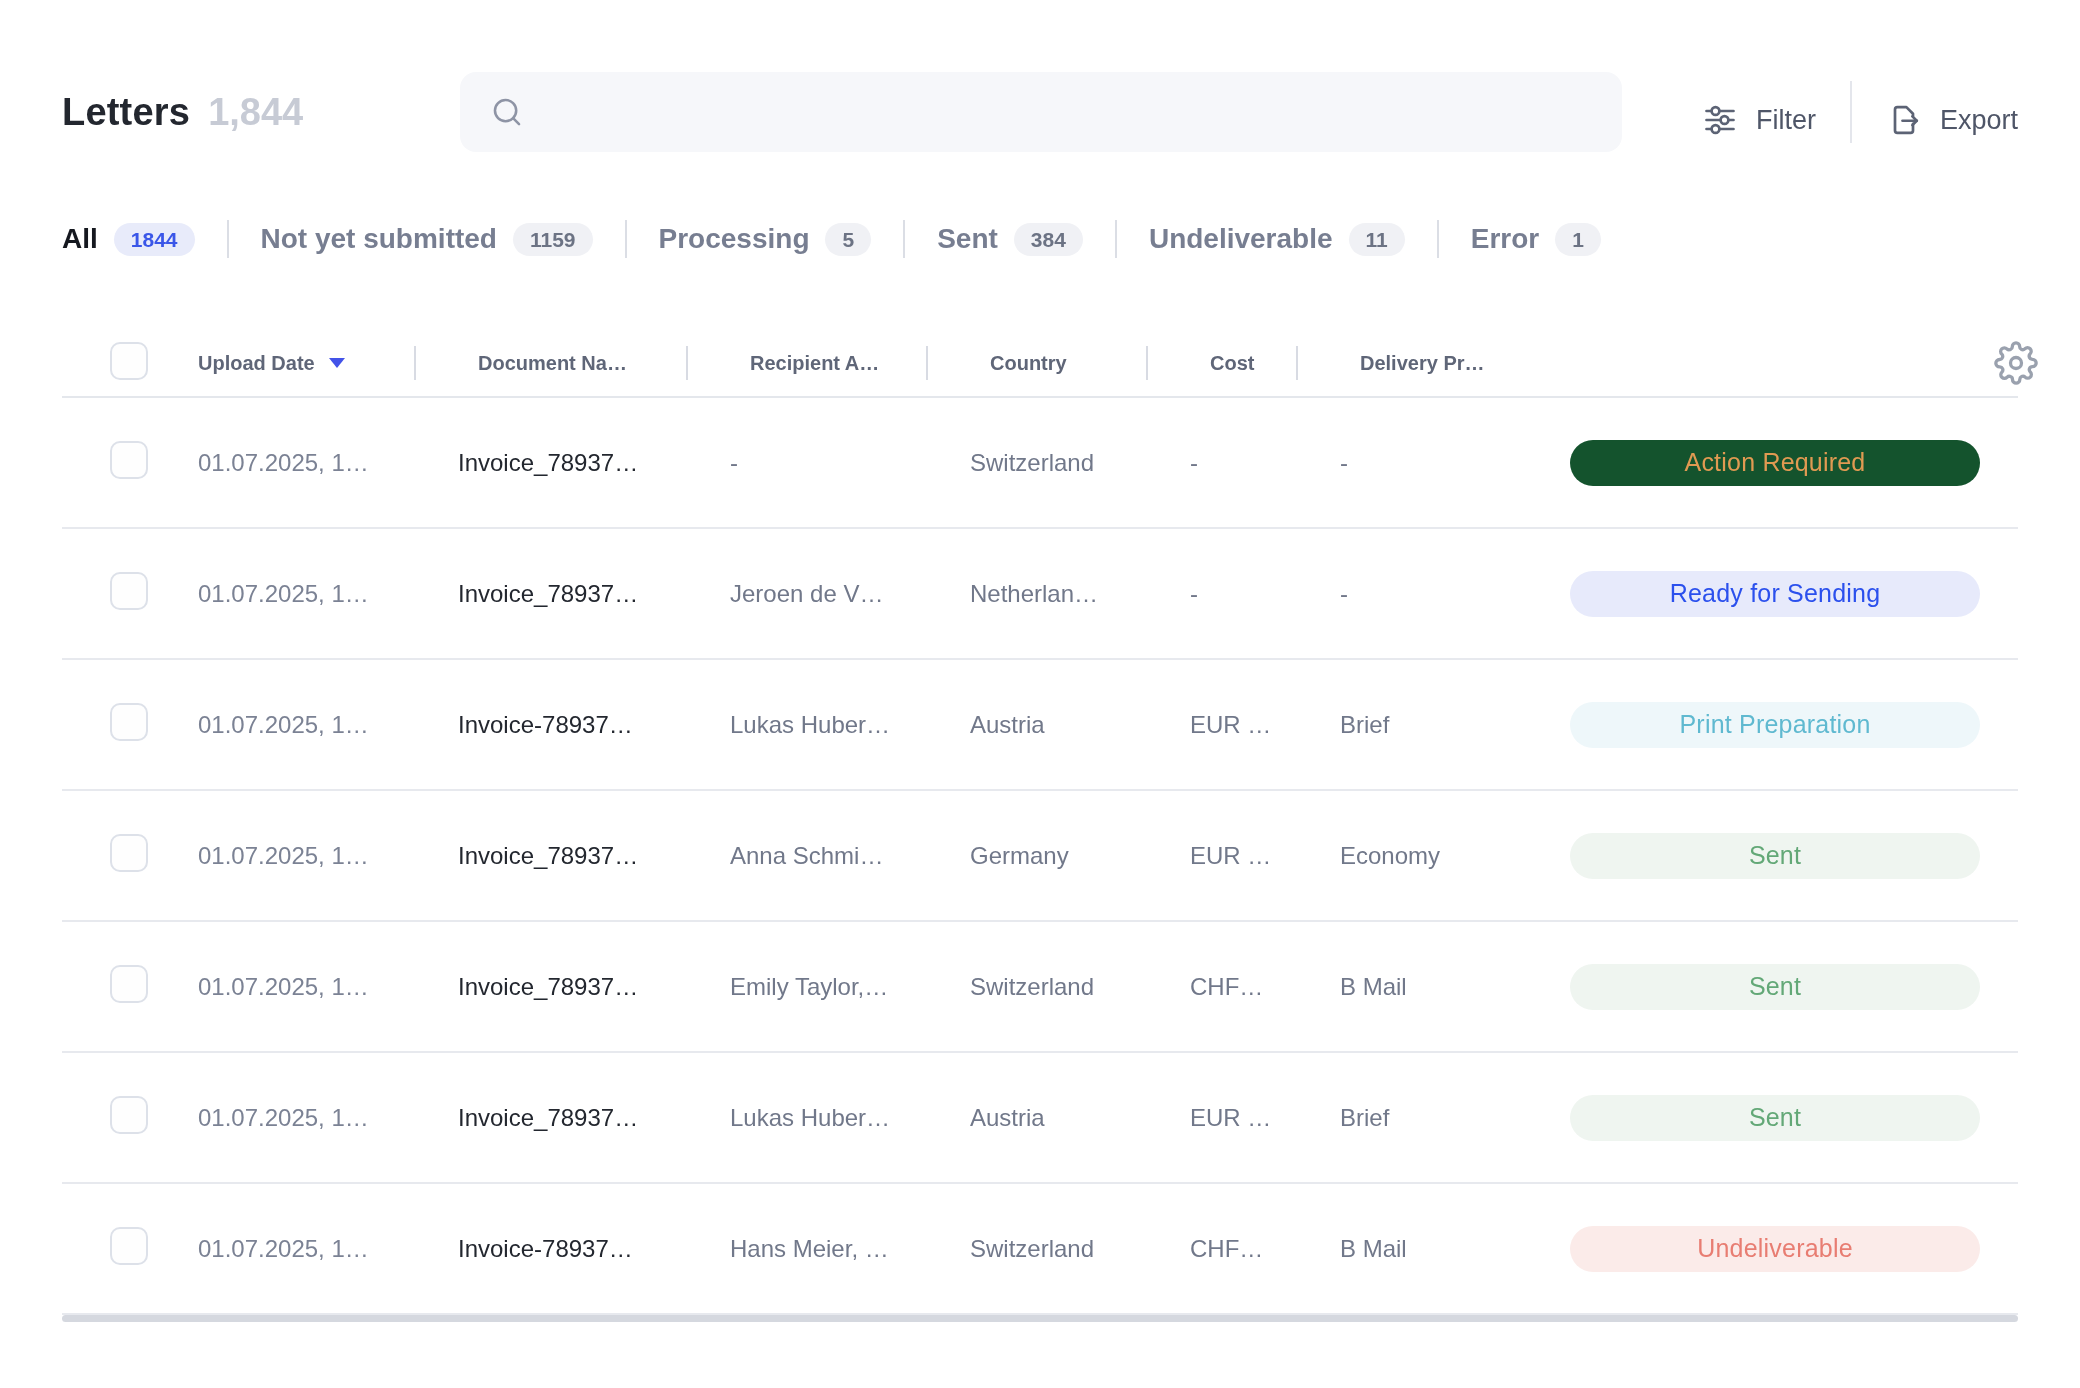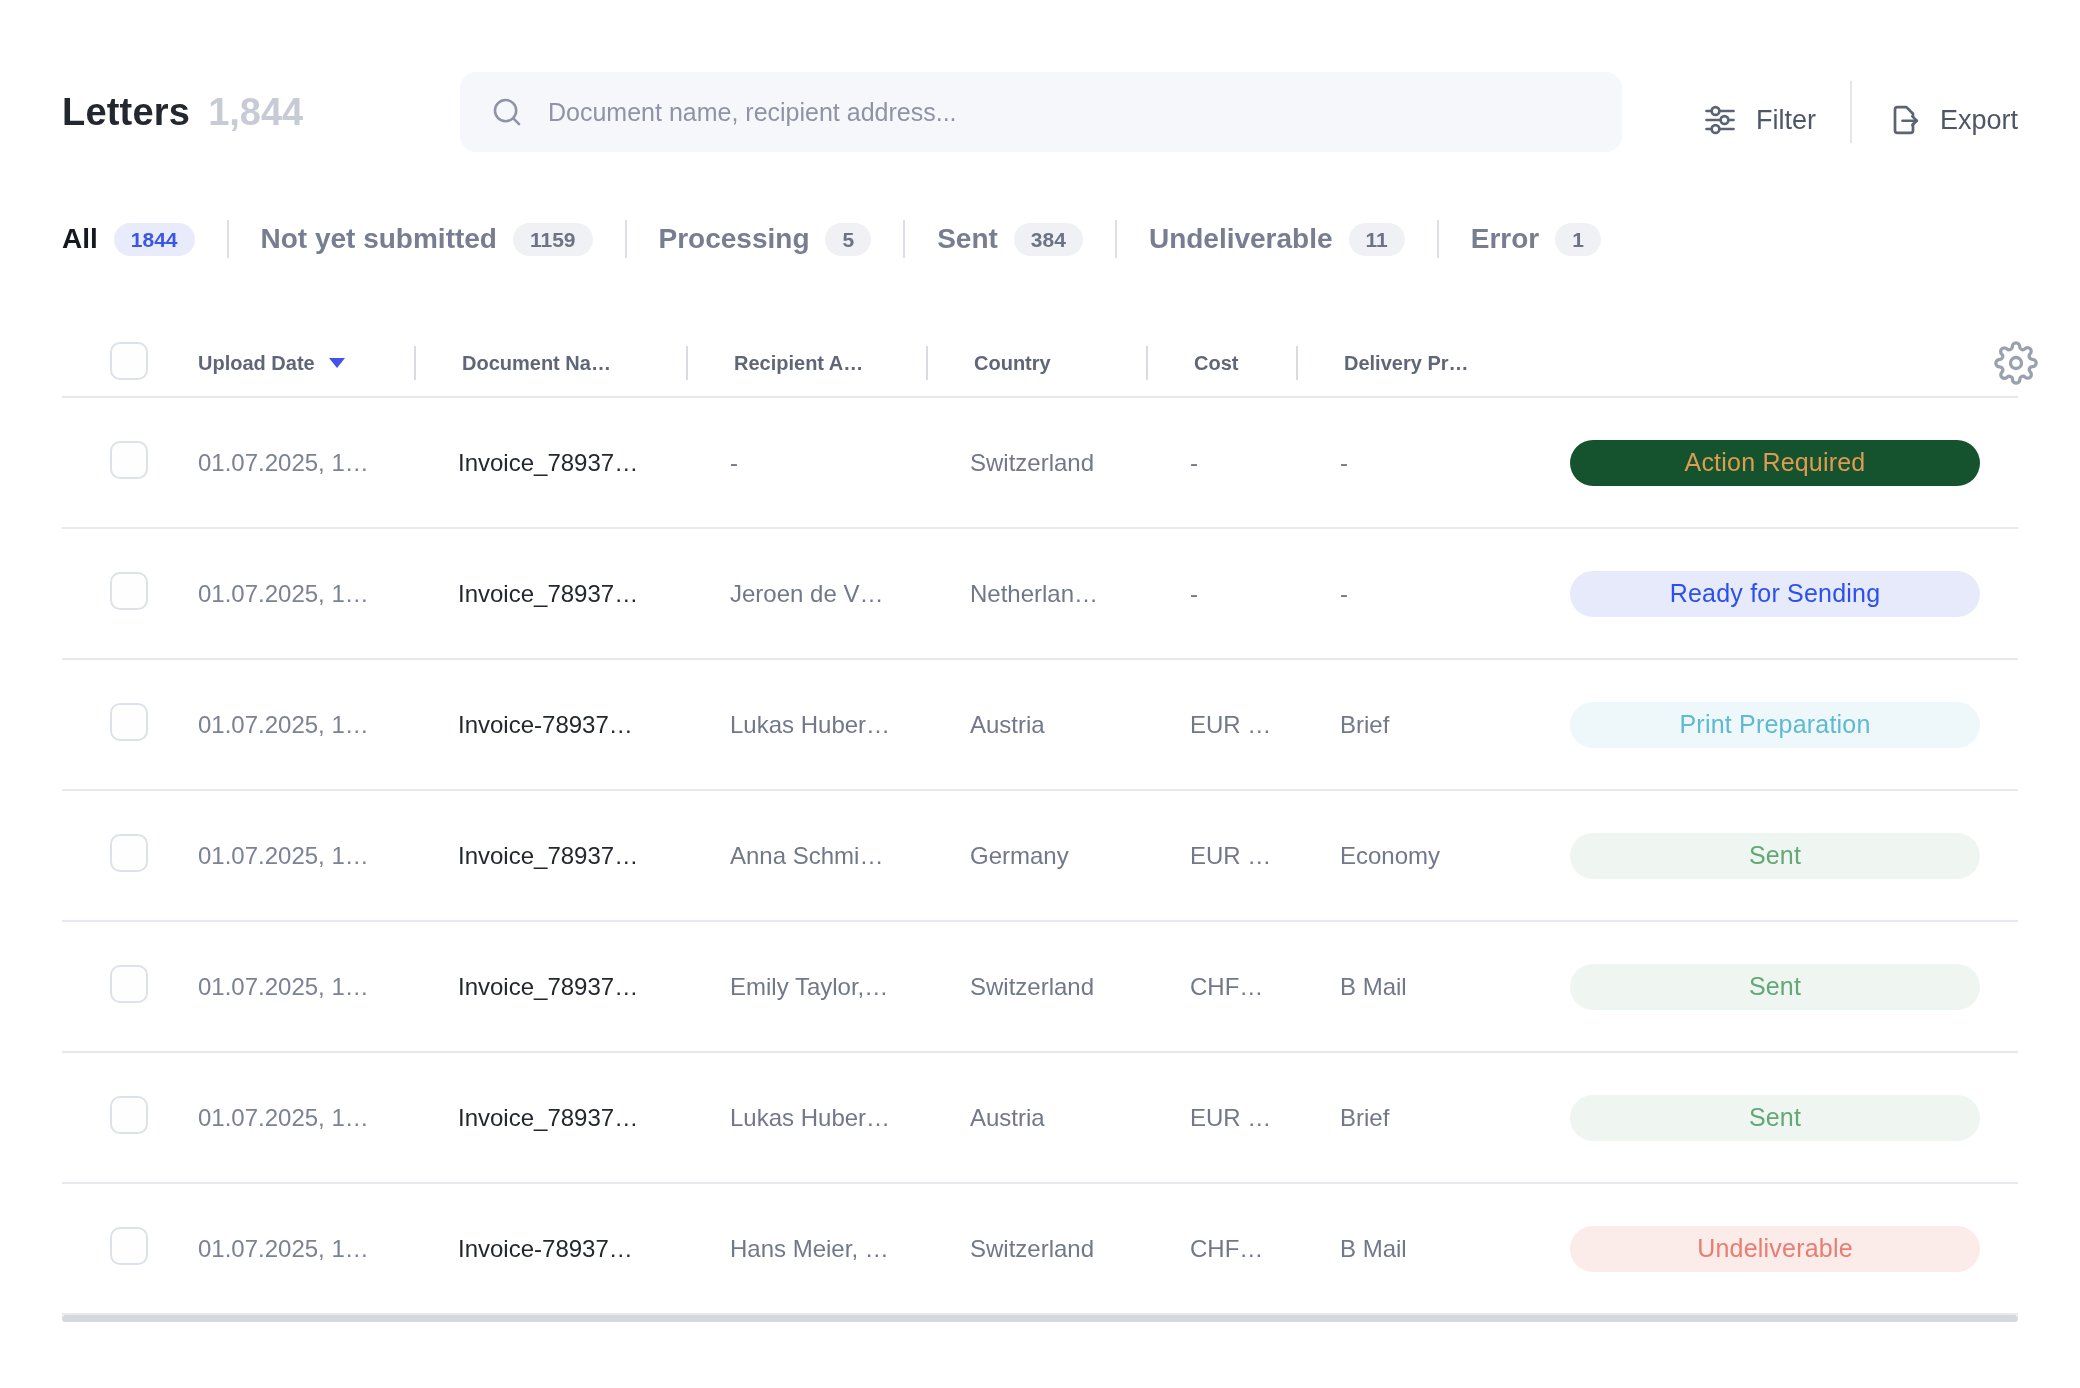--- a/index.html
+++ b/index.html
@@ -54,21 +54,21 @@
   .grid-row {
     display: grid;
     grid-template-columns: 136px 216px 272px 240px 220px 150px 236px 1fr;
     align-items: center;
   }
   .thead {
     height: 66px; position: relative;
     border-bottom: 2px solid #E4E7EC;
     color: #5F6678; font-size: 20px; font-weight: 700;
   }
-  .th { position: relative; padding-left: 48px; white-space: nowrap; }
+  .th { position: relative; padding-left: 64px; white-space: nowrap; }
   .th.no-pad { padding-left: 0; }
   .th.with-sep::before {
     content: ""; position: absolute; left: 0; top: 50%; transform: translateY(-50%);
     width: 2px; height: 34px; background: #D8DBE3;
   }
   .th-sort { display: inline-flex; align-items: center; gap: 14px; background: none; border: none; cursor: pointer; padding: 0; font: inherit; color: inherit; font-family: "Liberation Sans", sans-serif; }
   .caret-down {
     width: 0; height: 0;
     border-left: 8px solid transparent; border-right: 8px solid transparent;
     border-top: 10px solid #4353E8;
@@ -111,21 +111,20 @@
   <div class="topbar">
     <div class="title-wrap">
       <h1 class="page-title">Letters</h1>
       <span class="page-count">1,844</span>
     </div>
     <div class="search">
       <svg class="icon" width="34" height="34" viewBox="0 0 24 24" style="stroke:#8E94A5">
         <circle cx="11" cy="11" r="7.5"></circle>
         <path d="m20.5 20.5-4.2-4.2"></path>
       </svg>
-      <input type="text" value="" placeholder="Document name, recipient address..." style="">
     </div>
     <div class="actions">
       <button class="action-btn">
         <svg class="icon" width="36" height="36" viewBox="0 0 24 24">
           <line x1="3" y1="6" x2="21" y2="6"></line>
             <circle cx="9" cy="6" r="2.6" fill="#ffffff"></circle>
           <line x1="3" y1="12" x2="21" y2="12"></line>
             <circle cx="15" cy="12" r="2.6" fill="#ffffff"></circle>
           <line x1="3" y1="18" x2="21" y2="18"></line>
             <circle cx="9" cy="18" r="2.6" fill="#ffffff"></circle>

